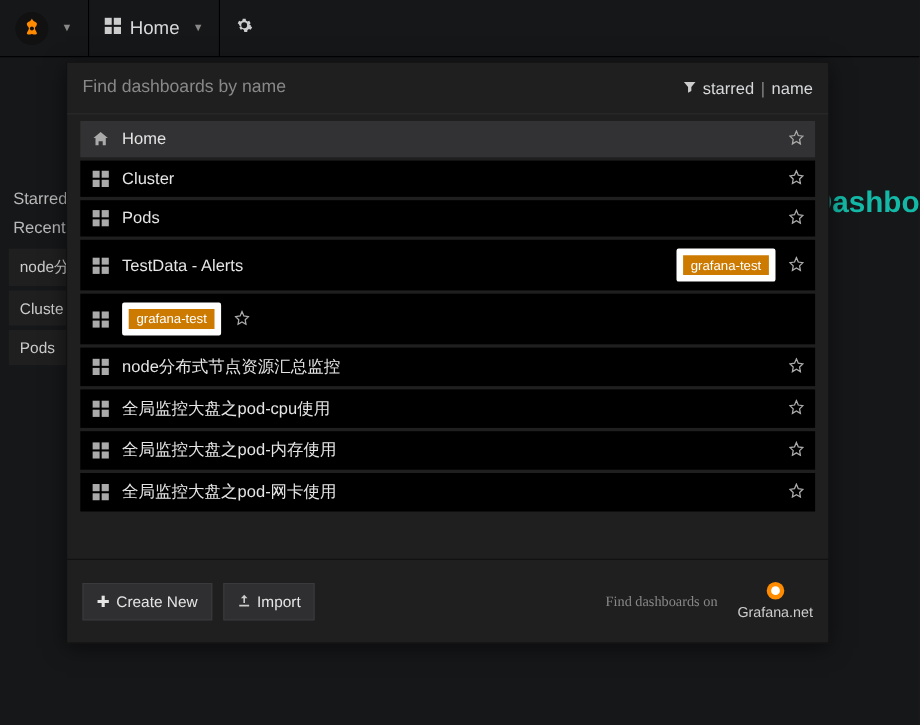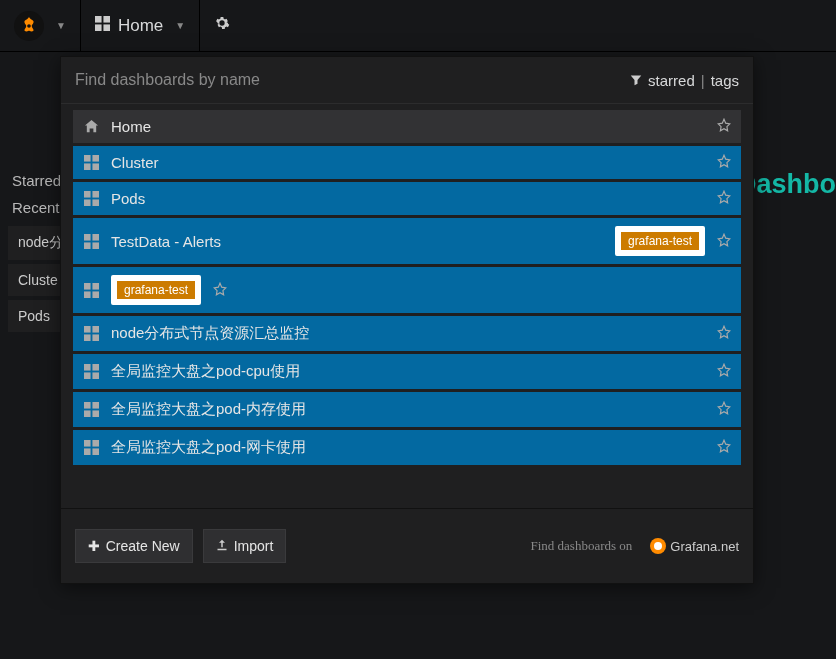--- a/index.html
+++ b/index.html
@@ -101,21 +101,21 @@
   align-items: center;
   gap: 6px;
   font-size: 15px;
   color: #d8d9da;
 }
 .filter-divider { color: #888; }
 .dash-list { padding: 6px 12px 40px 12px; }
 .dash-item {
   display: flex;
   align-items: center;
-  background: #0369a1;
+  background: #000000;
   margin-bottom: 3px;
   padding: 8px 10px;
   cursor: pointer;
   gap: 12px;
 }
 .dash-item.selected { background: #323234; }
 .dash-item .dicon {
   width: 16px;
   color: #aaa;
   display: flex;
@@ -151,20 +151,21 @@
 }
 .footer-spacer { flex: 1; }
 .find-more { font-size: 13px; color: #888; font-family: Liberation Serif, serif; }
 .grafana-net {
   display: inline-flex;
   align-items: center;
   gap: 4px;
   color: #ccc;
   font-size: 13px;
   margin-left: 8px;
+  flex-direction: column;
 }
 .grafana-net-logo {
   width: 16px; height: 16px;
   background: #ff8b00;
   border-radius: 50%;
   display: inline-flex;
   align-items: center;
   justify-content: center;
 }
 .svg-grid { width: 15px; height: 15px; }
@@ -220,21 +221,21 @@
   <div class="search-row">
     <input class="search-input" placeholder="Find dashboards by name" style="">
     <div class="filter-group">
       <span>
         <svg width="12" height="12" viewBox="0 0 16 16">
             <path fill="#ccc" d="M1 2h14l-5 6v5l-4 2v-7z"></path>
           </svg>
       </span>
       <span>starred</span>
       <span class="filter-divider">|</span>
-      <span>tags</span>
+      <span>name</span>
     </div>
   </div>
   <div class="dash-list" id="dash-list">
       <div class="dash-item selected">
         <span class="dicon">
           <svg width="15" height="15" viewBox="0 0 16 16">
             <path fill="#aaa" d="M8 1l7 6h-2v7h-3v-4H6v4H3V7H1l7-6z"></path>
           </svg>
         </span>
         <span class="dname">Home</span>

